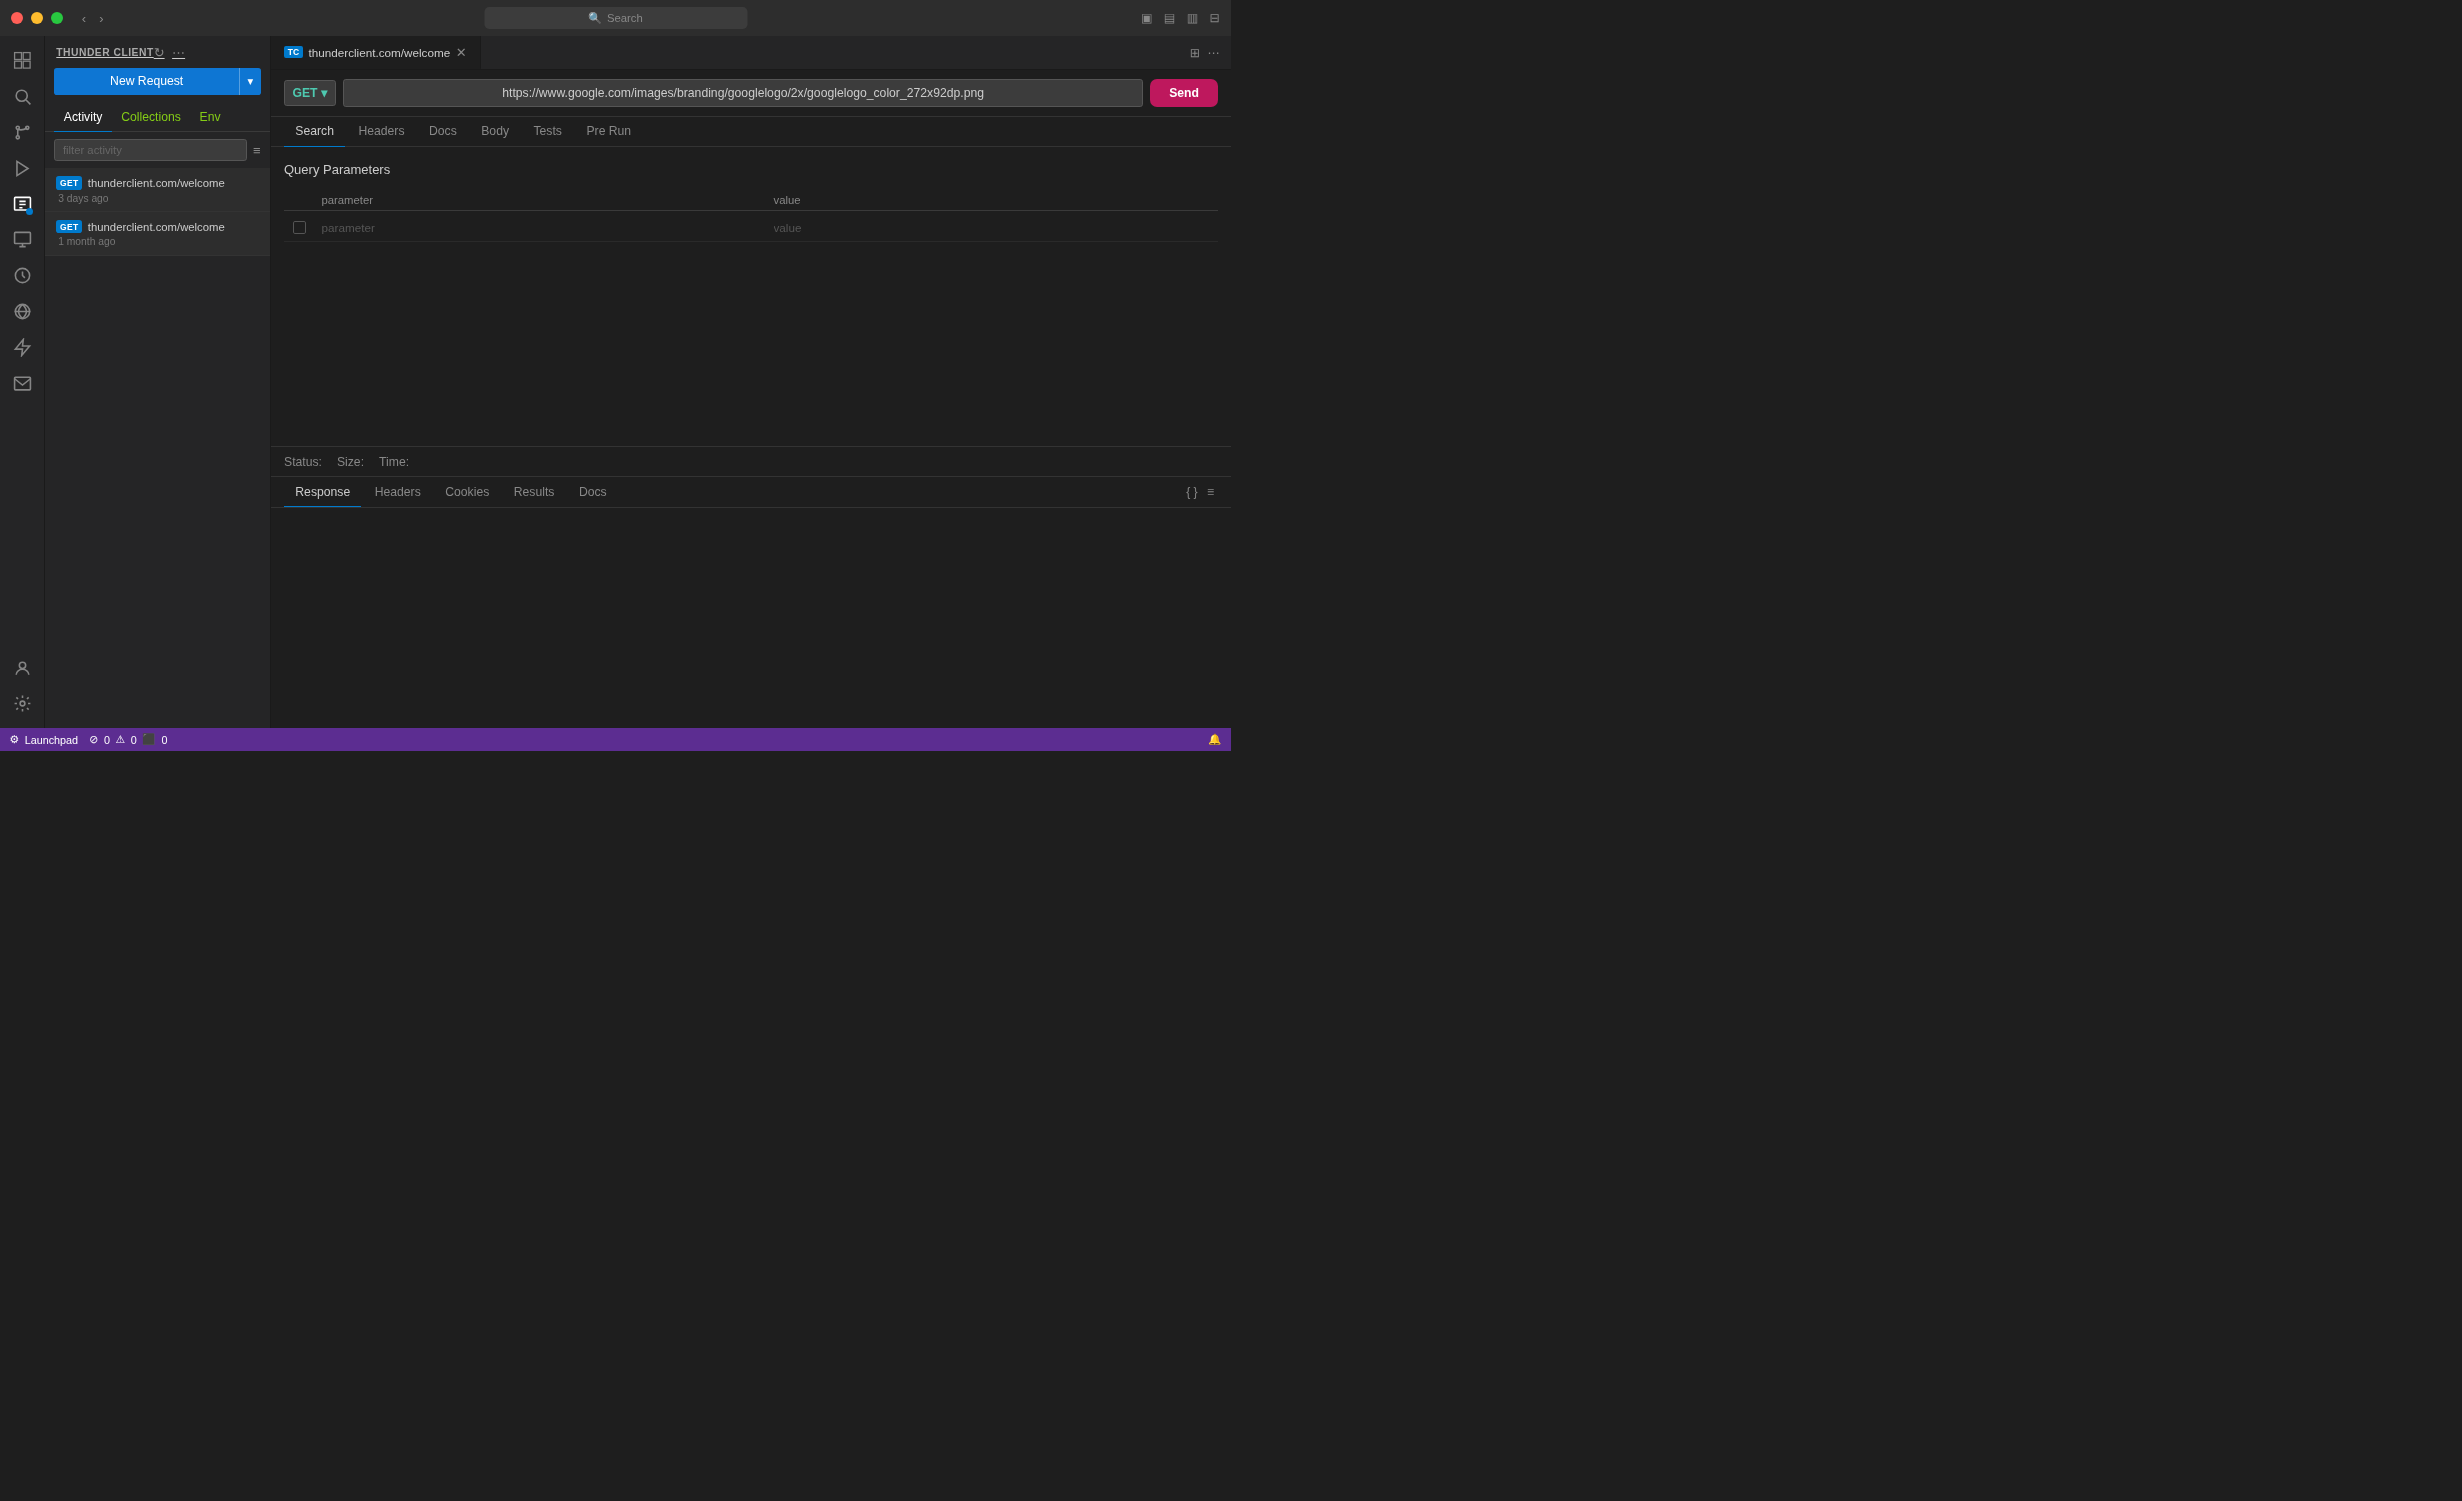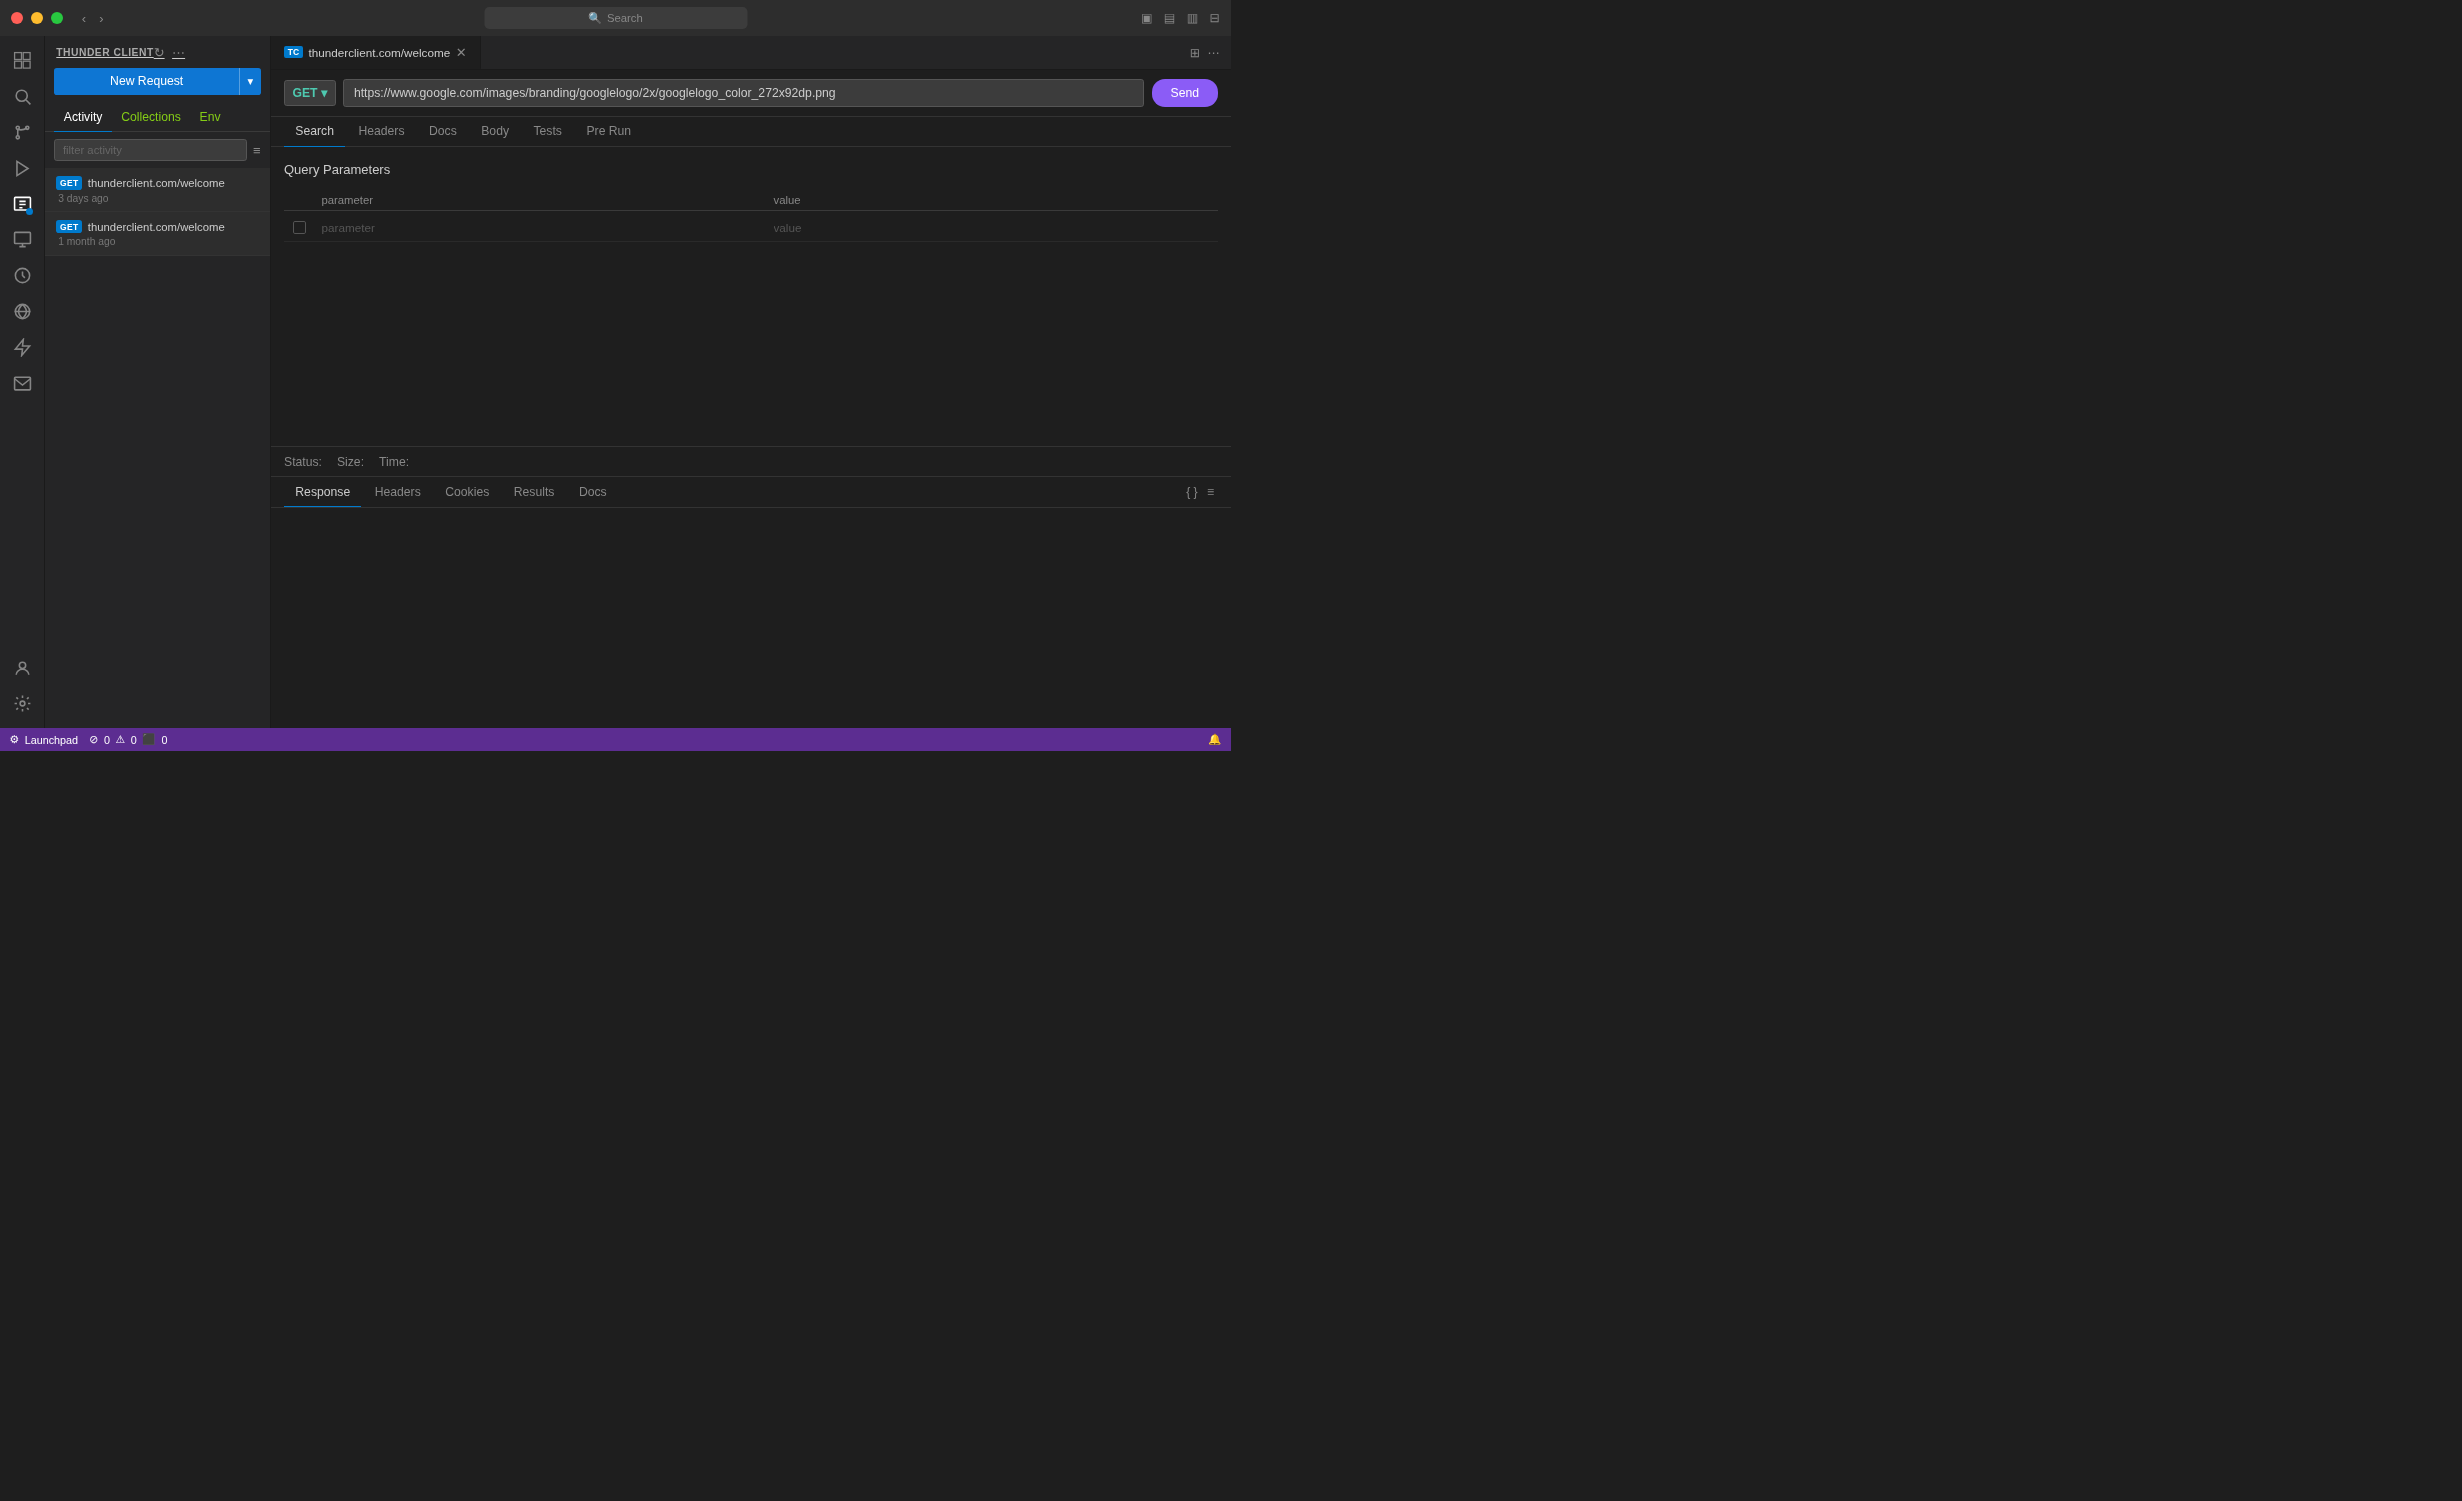--- a/index.html
+++ b/index.html
@@ -336,29 +336,30 @@
     }
     .url-input {
       flex: 1;
       background: #3c3c3c;
       border: 0.9px solid #555;
       border-radius: 2.8px;
       padding: 5.6px 9.4px;
       color: #cccccc;
       font-size: 12.2px;
       outline: none;
+      text-align: center;
     }
     .send-btn {
-      background: #8b5cf6;
+      background: #be185d;
       color: white;
       border: none;
       padding: 6.6px 19px;
-      border-radius: 13px;
-      font-size: 12.2px;
-      font-weight: 400;
+      border-radius: 7px;
+      font-size: 12.2px;
+      font-weight: 700;
       cursor: pointer;
     }
 
     
     .request-tabs {
       display: flex;
       padding: 0 13px;
       border-bottom: 0.9px solid #333;
       gap: 1.9px;
     }

